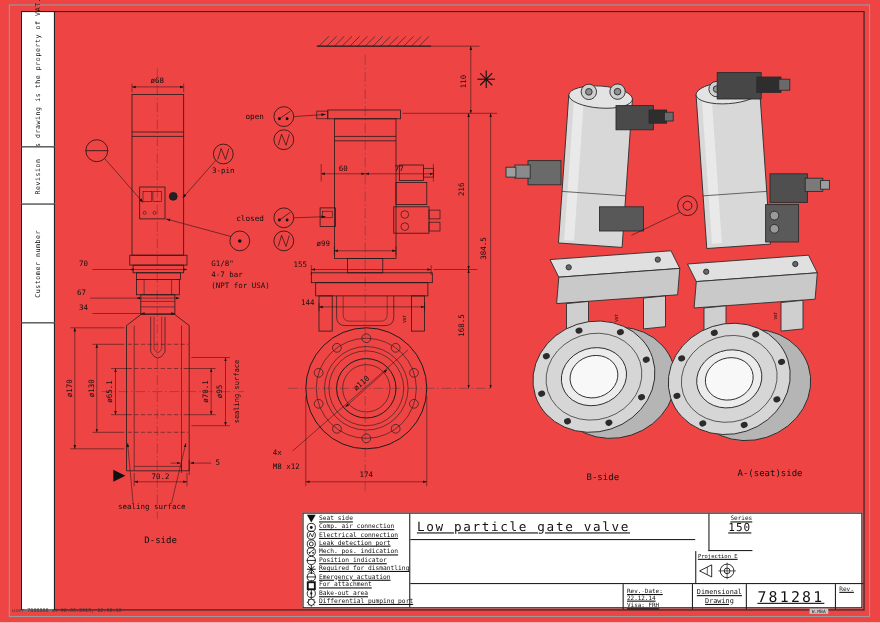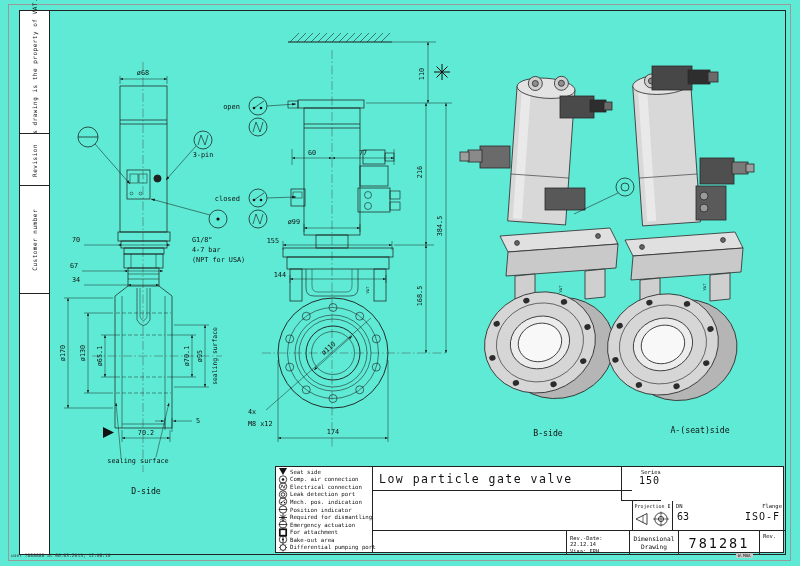--- a/index.html
+++ b/index.html
@@ -1,36 +1,36 @@
 <!DOCTYPE html>
 <html><head>
 <meta charset="utf-8">
 <style>
   html,body{margin:0;padding:0;background:#fff;}
-  #sheet{position:relative;width:800px;height:566px;background:#5eead4;overflow:hidden;
+  #sheet{position:relative;width:800px;height:566px;background:#ef4444;overflow:hidden;
          font-family:"DejaVu Sans Mono", monospace;color:#111;}
   .abs{position:absolute;}
   #outer-border{left:8px;top:4px;width:781px;height:555px;border:1px solid #9a9a9a;}
   #main-frame{left:48px;top:10px;width:736px;height:543px;border:1px solid #222;}
   .strip-box{left:19px;width:29px;border:1px solid #222;background:#fff;
              display:flex;align-items:center;justify-content:center;}
   .vtext{writing-mode:vertical-rl;transform:rotate(180deg);font-size:6px;letter-spacing:.5px;white-space:nowrap;}
   #stamp-left{left:11px;top:553px;font-size:4.6px;color:#333;white-space:nowrap;}
   #stamp-right{left:736px;top:552.5px;font-size:4.2px;color:#222;background:#c9c9c9;padding:0 2px;}
   svg text{font-family:"DejaVu Sans Mono", monospace;fill:#111;}
   
   #titleblock{left:275px;top:466px;width:509px;height:87px;border:1.2px solid #222;background:#fff;box-sizing:border-box;}
-  #titleblock .cell{position:absolute;box-sizing:border-box;}
+  #titleblock .cell{position:absolute;box-sizing:border-box;text-decoration:underline;}
   #legend{left:0;top:0;width:97px;height:100%;border-right:1px solid #222;padding:1px 0 0 2px;}
   .legend-row{display:flex;align-items:center;height:7.55px;}
   .legend-row svg{flex:0 0 10px;margin-right:2px;}
   .legend-row span{font-size:5.7px;white-space:nowrap;}
   #title-cell{left:97px;top:0;width:259px;height:63px;}
   #title-text{font-size:11.5px;letter-spacing:1.5px;padding:5px 0 0 6px;border-bottom:1px solid #222;height:18px;}
-  #series-cell{left:345px;top:0;width:40px;height:34px;border-left:1px solid #222;border-bottom:1px solid #222;padding-left:16px;}
+  #series-cell{left:368px;top:0;width:40px;height:34px;border-left:1px solid #222;border-bottom:1px solid #222;padding-left:16px;}
   #ordering-cell{left:396px;top:0;width:113px;height:34px;border-left:1px solid #222;border-bottom:1px solid #222;}
   .cell-label{font-size:5.5px;padding:2px 0 0 3px;}
   .cell-label.right{position:absolute;right:3px;top:0;padding:2px 0 0 0;}
   .cell-value{font-size:10px;text-align:center;letter-spacing:1px;}
   #projection-cell{left:356px;top:34px;width:40px;height:29px;border-left:1px solid #222;}
   #dn-cell{left:396px;top:34px;width:113px;height:29px;border-left:1px solid #222;}
   #bottom-row{left:97px;top:63px;width:412px;height:24px;border-top:1px solid #222;}
   #logo-cell{left:0;top:0;width:193px;height:100%;display:flex;align-items:center;}
   #vat-logo{margin:1px 6px 0 8px;}
   #company-block{text-align:center;flex:1;}
@@ -562,26 +562,20 @@
       <svg width="38" height="18" viewBox="0 0 38 18" style="display:block;margin:1px auto 0;">
         <polygon points="2,9 13,3.5 13,14.5" fill="none" stroke="#111" stroke-width="0.8"></polygon>
         <line x1="9" y1="5.5" x2="9" y2="12.5" stroke="#111" stroke-width="0.6"></line>
         <circle cx="27" cy="9" r="6.2" fill="none" stroke="#111" stroke-width="0.8"></circle>
         <circle cx="27" cy="9" r="2.6" fill="none" stroke="#111" stroke-width="0.8"></circle>
         <line x1="19" y1="9" x2="35" y2="9" stroke="#111" stroke-width="0.6"></line>
         <line x1="27" y1="1.5" x2="27" y2="16.5" stroke="#111" stroke-width="0.6"></line>
       </svg>
     </div>
 
-    <div class="cell" id="dn-cell">
-      <div class="cell-label">DN</div>
-      <div class="cell-label right">Flange</div>
-      <div style="position:absolute;left:4px;top:10px;font-size:10px;">63</div>
-      <div style="position:absolute;right:5px;top:10px;font-size:10px;letter-spacing:1px;">ISO-F</div>
-    </div>
 
     <div class="cell" id="bottom-row">
       <div class="cell" id="revdate-cell">
         <div>Rev.-Date: 22.12.14</div>
         <div>Visa: FRH</div>
       </div>
       <div class="cell" id="dimdraw-cell">
         <div>Dimensional</div>
         <div>Drawing</div>
       </div>

